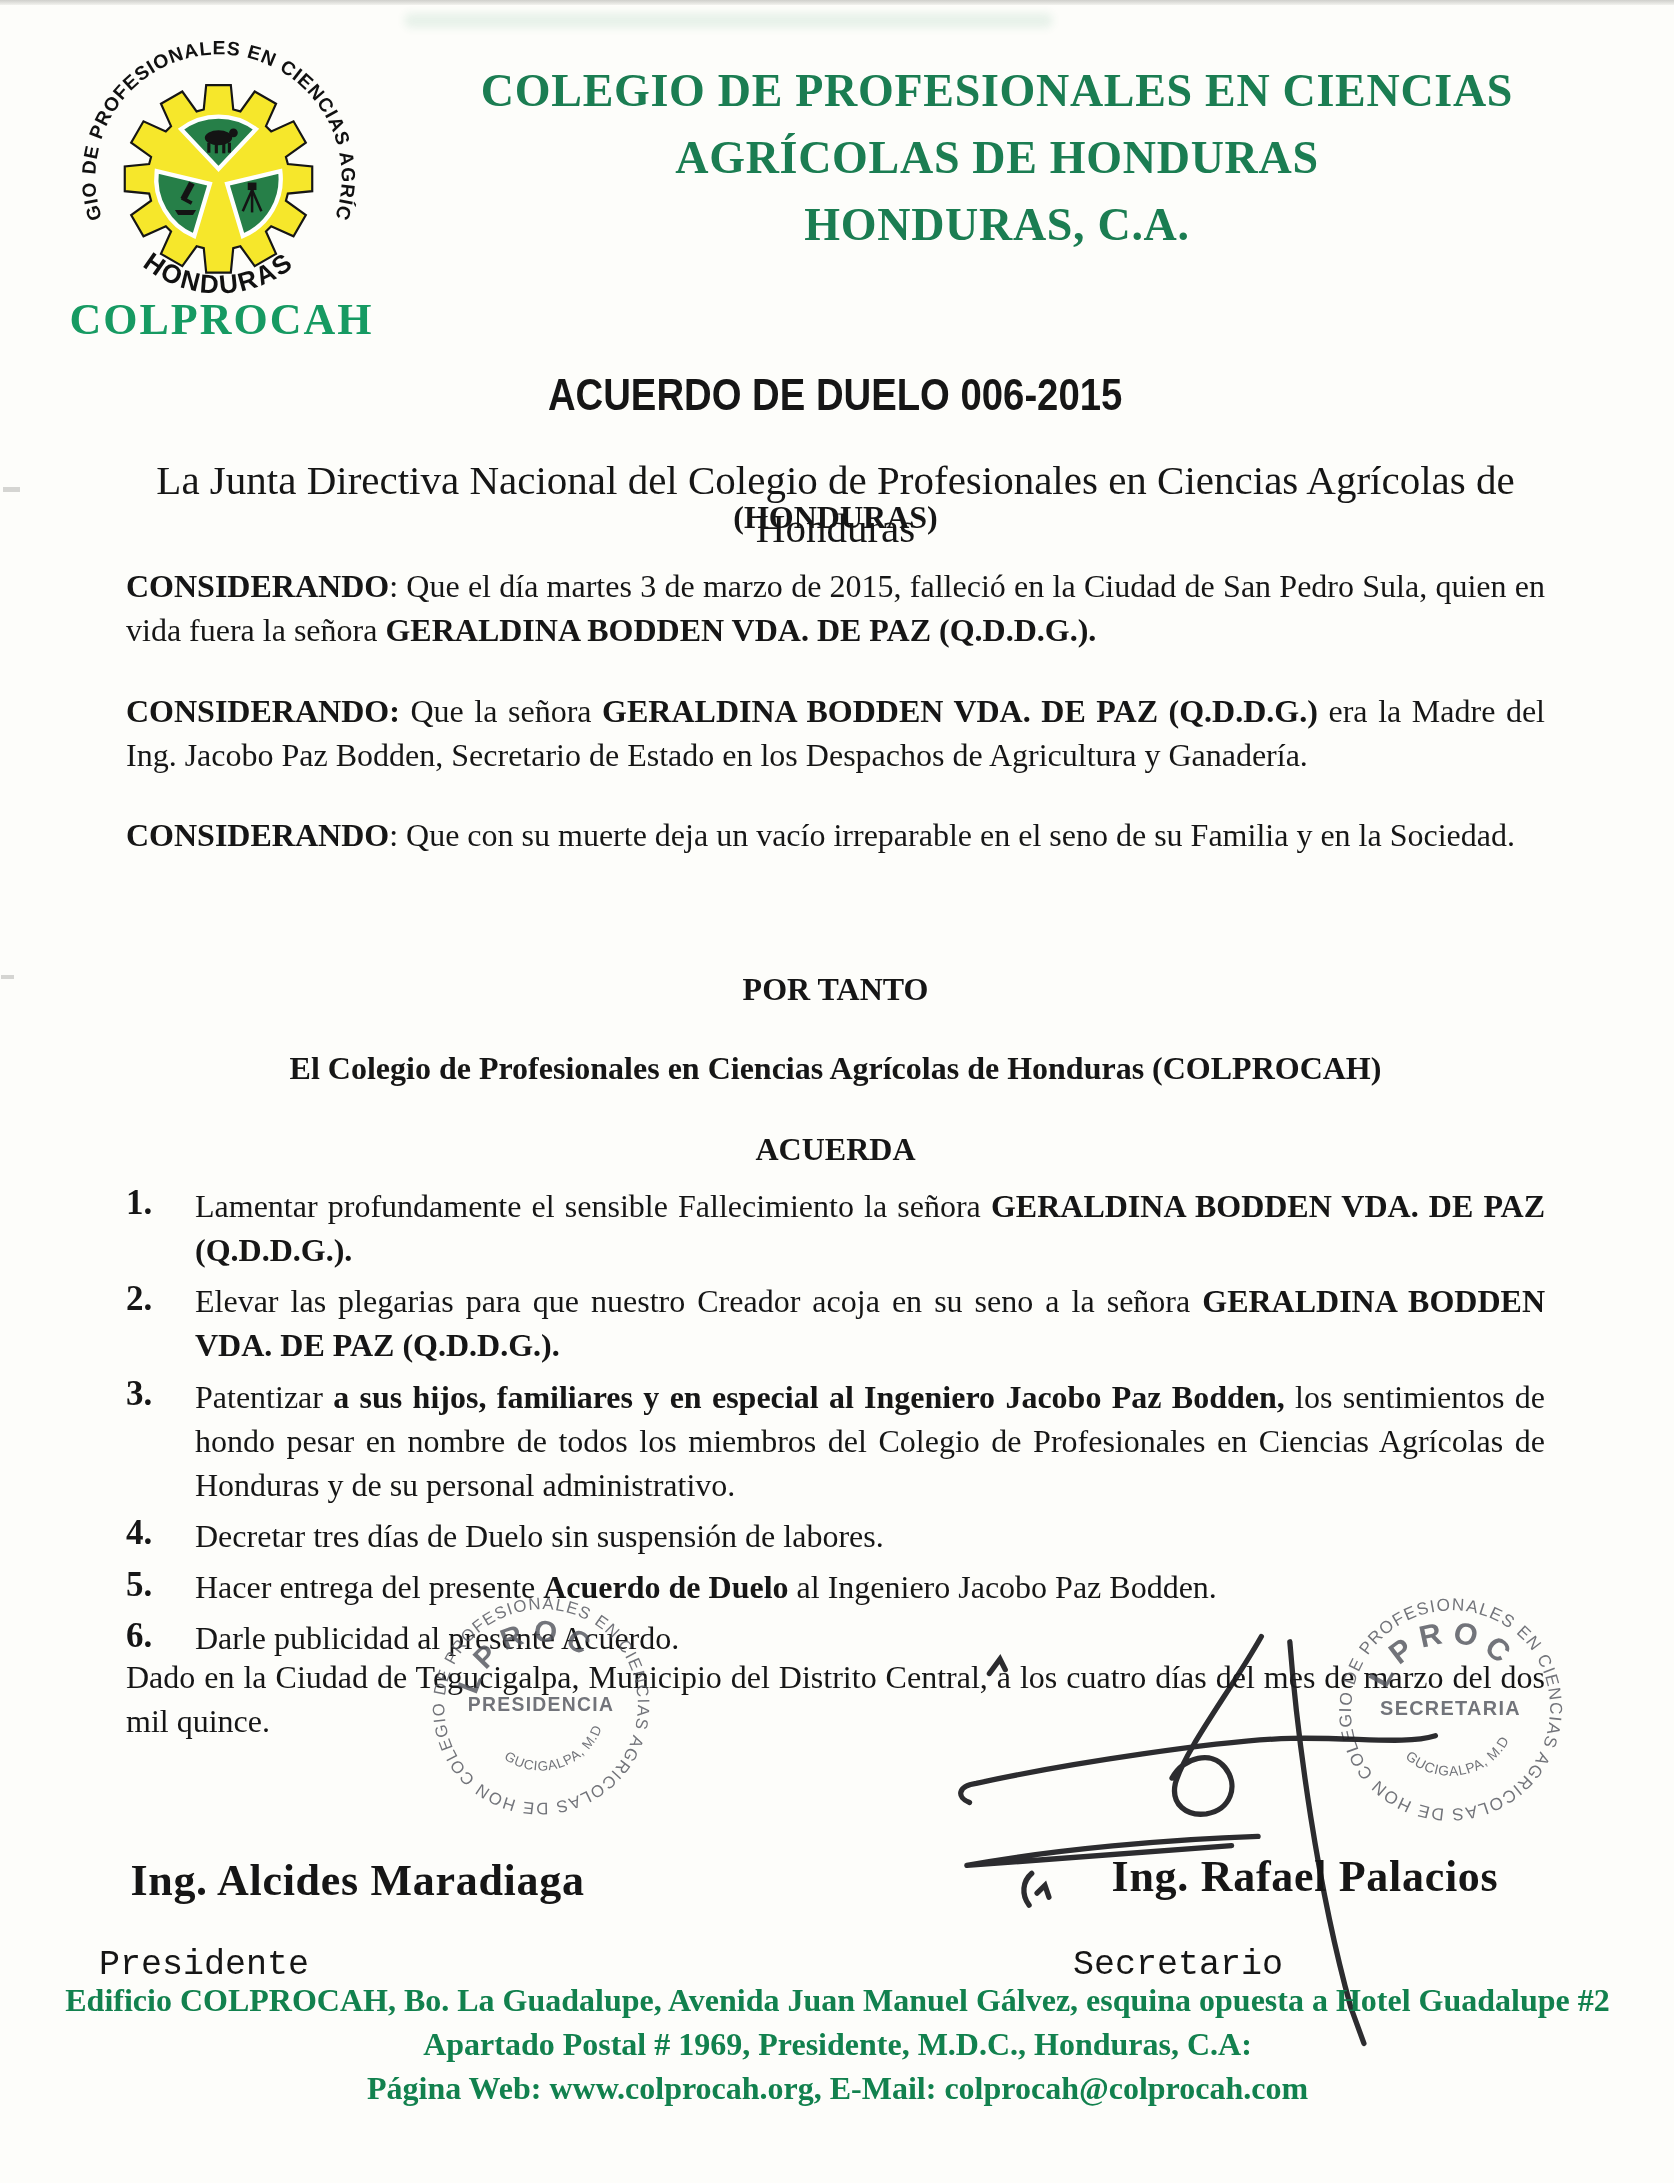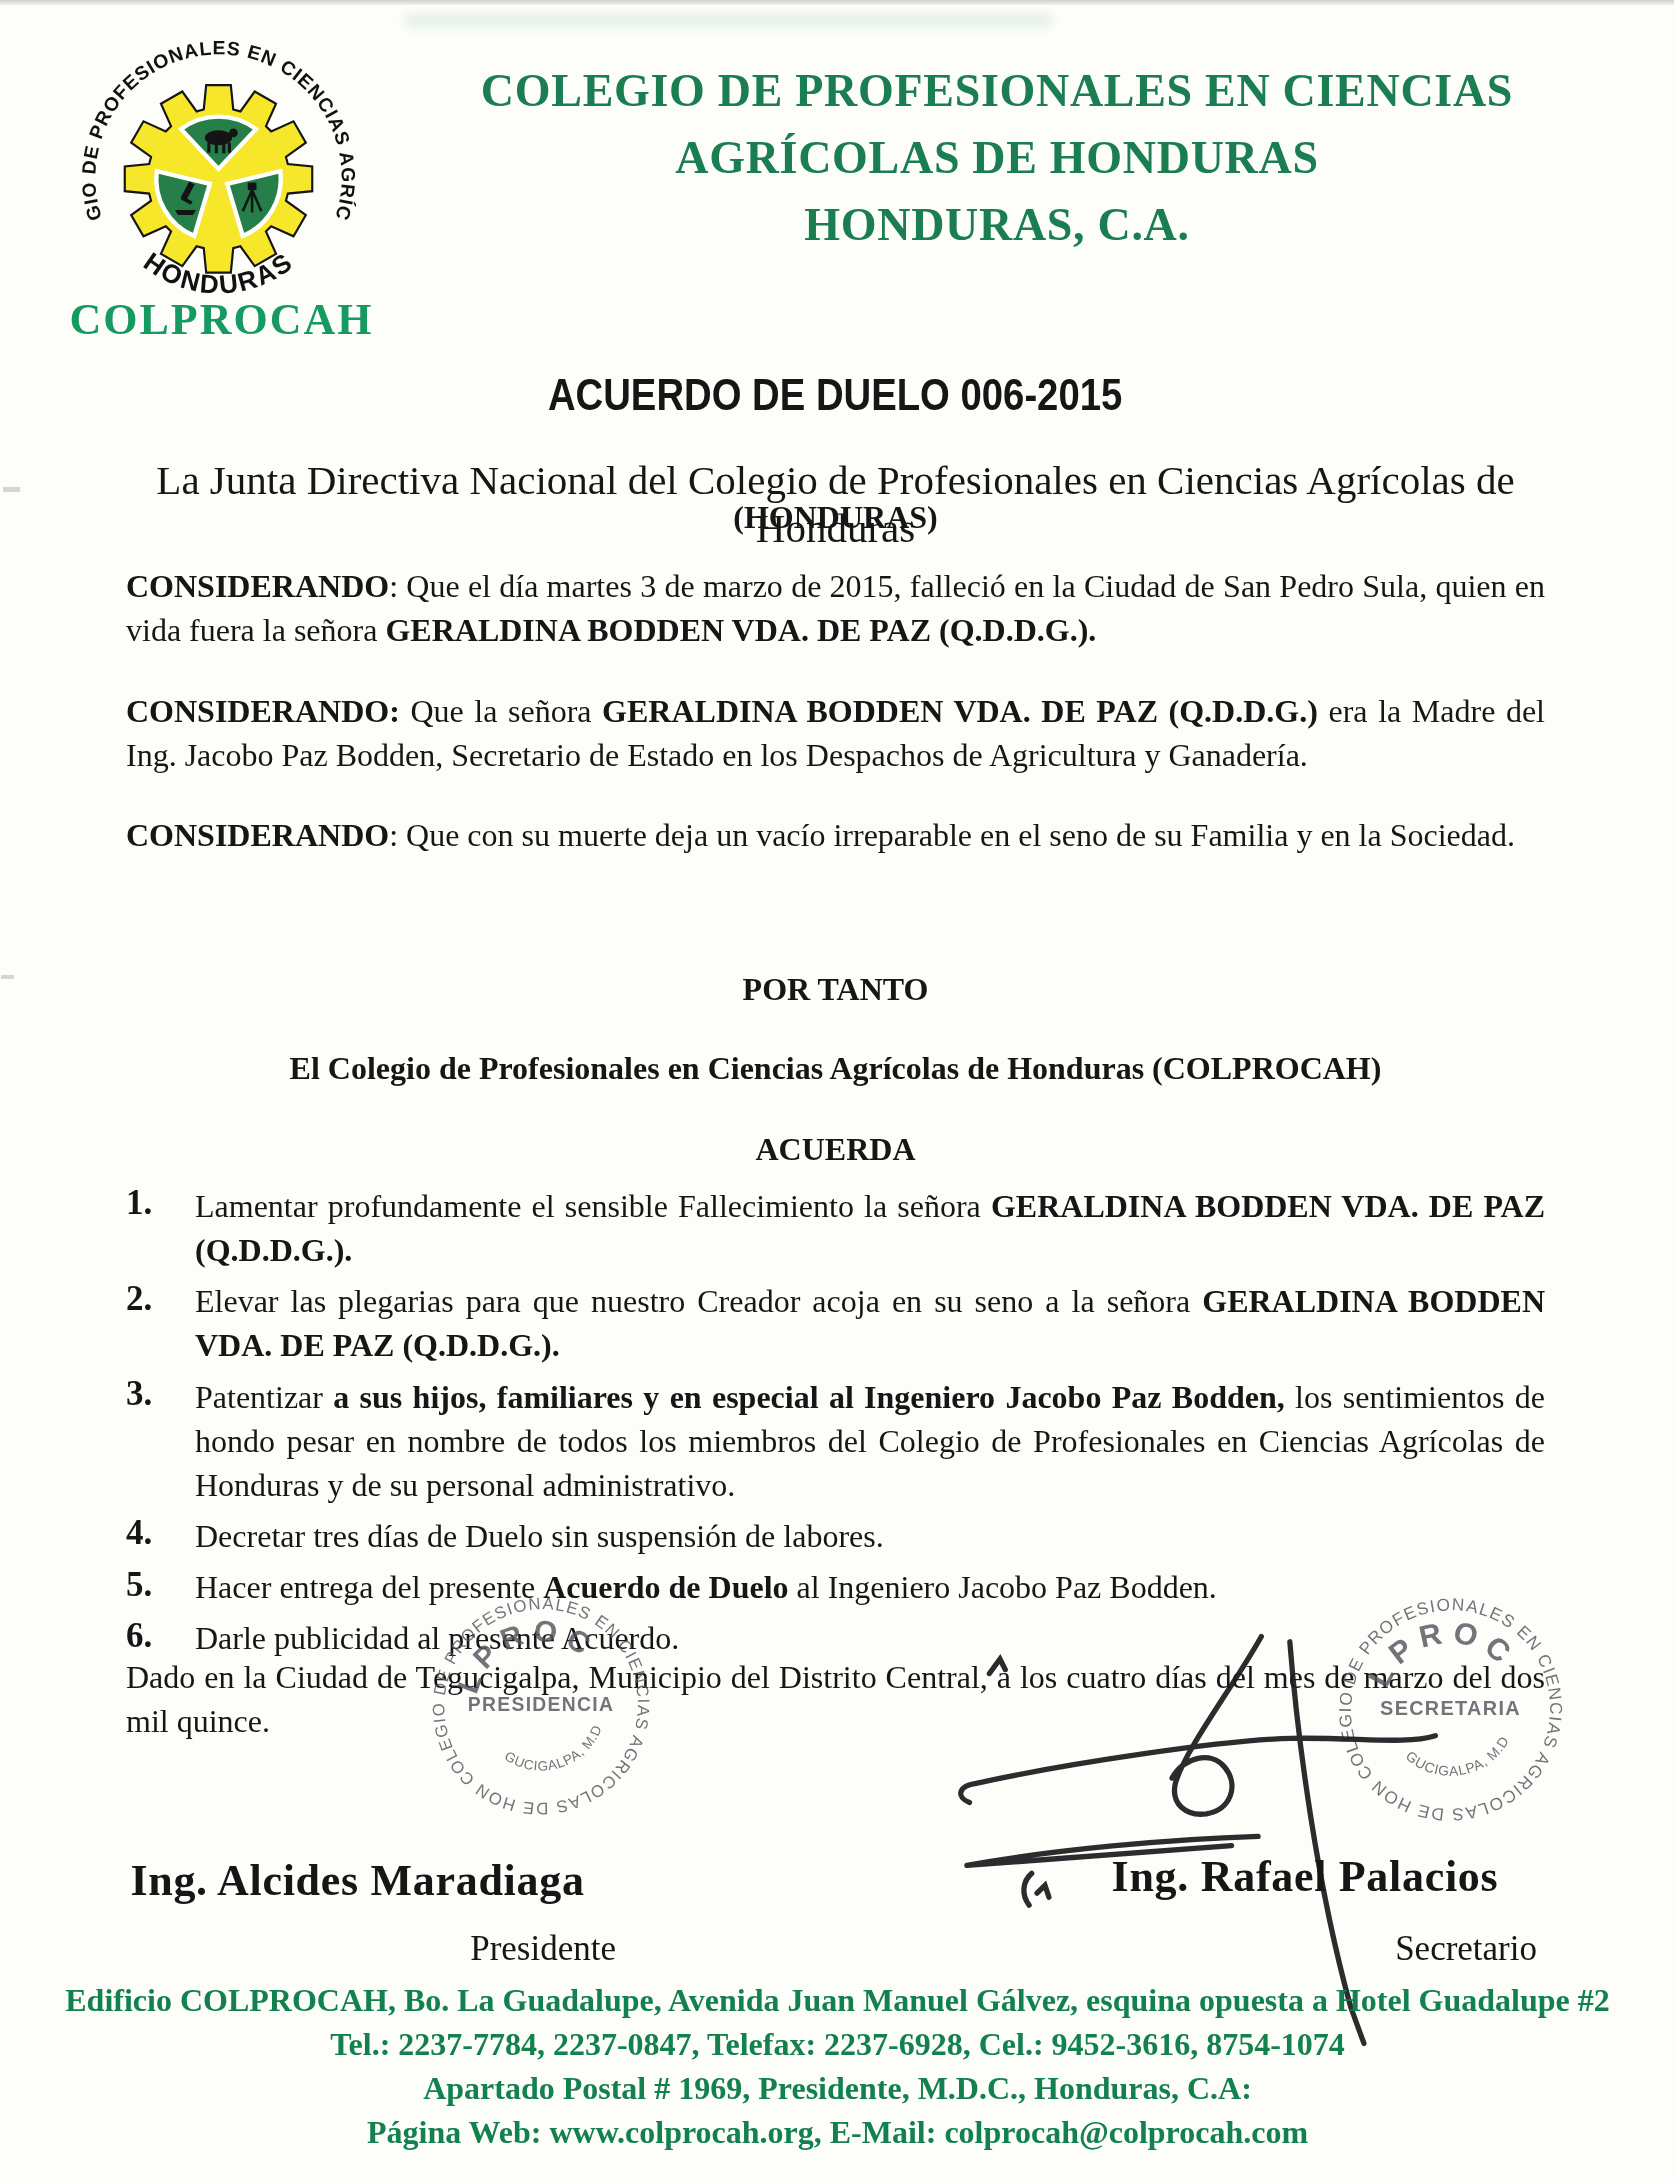--- a/index.html
+++ b/index.html
@@ -48,21 +48,21 @@
   .list-item{position:relative;padding-left:69px;font-size:32px;line-height:44px;text-align:justify;margin-bottom:7.3px;}
   .list-item .num{position:absolute;left:0;top:-2.6px;font-weight:700;font-size:35px;}
   .closing{top:1655px;}
 
   b{font-weight:700;}
 
   
   .stamp{opacity:.82;}
   .stamp text{fill:#54565e;font-family:"Liberation Sans",sans-serif;}
   .sig-name{font-weight:700;font-size:44px;text-align:center;letter-spacing:0.7px;}
-  .sig-role{font-family:Liberation Serif, serif;font-size:35px;text-align:right;}
+  .sig-role{font-family:Liberation Mono, monospace;font-size:35px;text-align:left;margin-top:16px;}
   .sig-left-name{left:99px;top:1855px;width:517px;}
   .sig-left-role{left:99px;top:1929px;width:517px;}
   .sig-right-name{left:1073px;top:1851px;width:464px;}
   .sig-right-role{left:1073px;top:1929px;width:464px;}
 
   
   .footer{left:20px;top:1978px;width:1635px;text-align:center;font-weight:700;}
   .footer div{font-size:32px;line-height:44px;letter-spacing:0px;}
 
   svg{display:block;}
@@ -202,19 +202,18 @@
     </g>
   </svg>
 
   <div class="abs sig-name sig-left-name">Ing. Alcides Maradiaga</div>
   <div class="abs sig-role sig-left-role">Presidente</div>
   <div class="abs sig-name sig-right-name">Ing. Rafael Palacios</div>
   <div class="abs sig-role sig-right-role">Secretario</div>
 
   <div class="abs footer" style="color:#12814e">
     <div>Edificio COLPROCAH, Bo. La Guadalupe, Avenida Juan Manuel Gálvez, esquina opuesta a Hotel Guadalupe #2</div>
-    <div>Tel.: 2237-7784, 2237-0847, Telefax: 2237-6928, Cel.: 9452-3616, 8754-1074</div>
     <div>Apartado Postal # 1969, Presidente, M.D.C., Honduras, C.A:</div>
     <div>Página Web: www.colprocah.org, E-Mail: colprocah@colprocah.com</div>
   </div>
 
 </div>
 
 
 </body></html>

